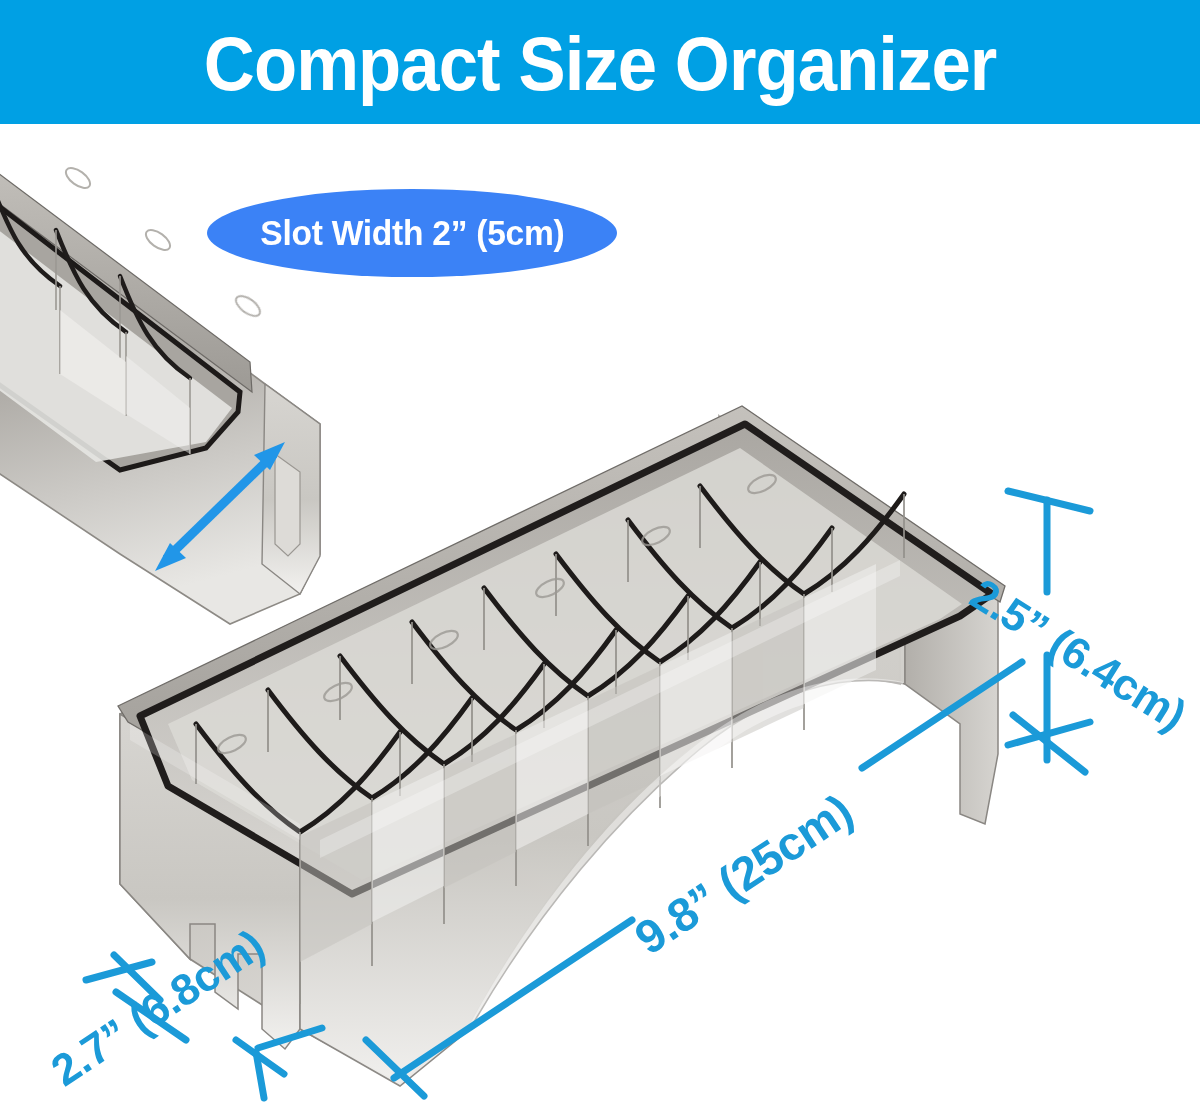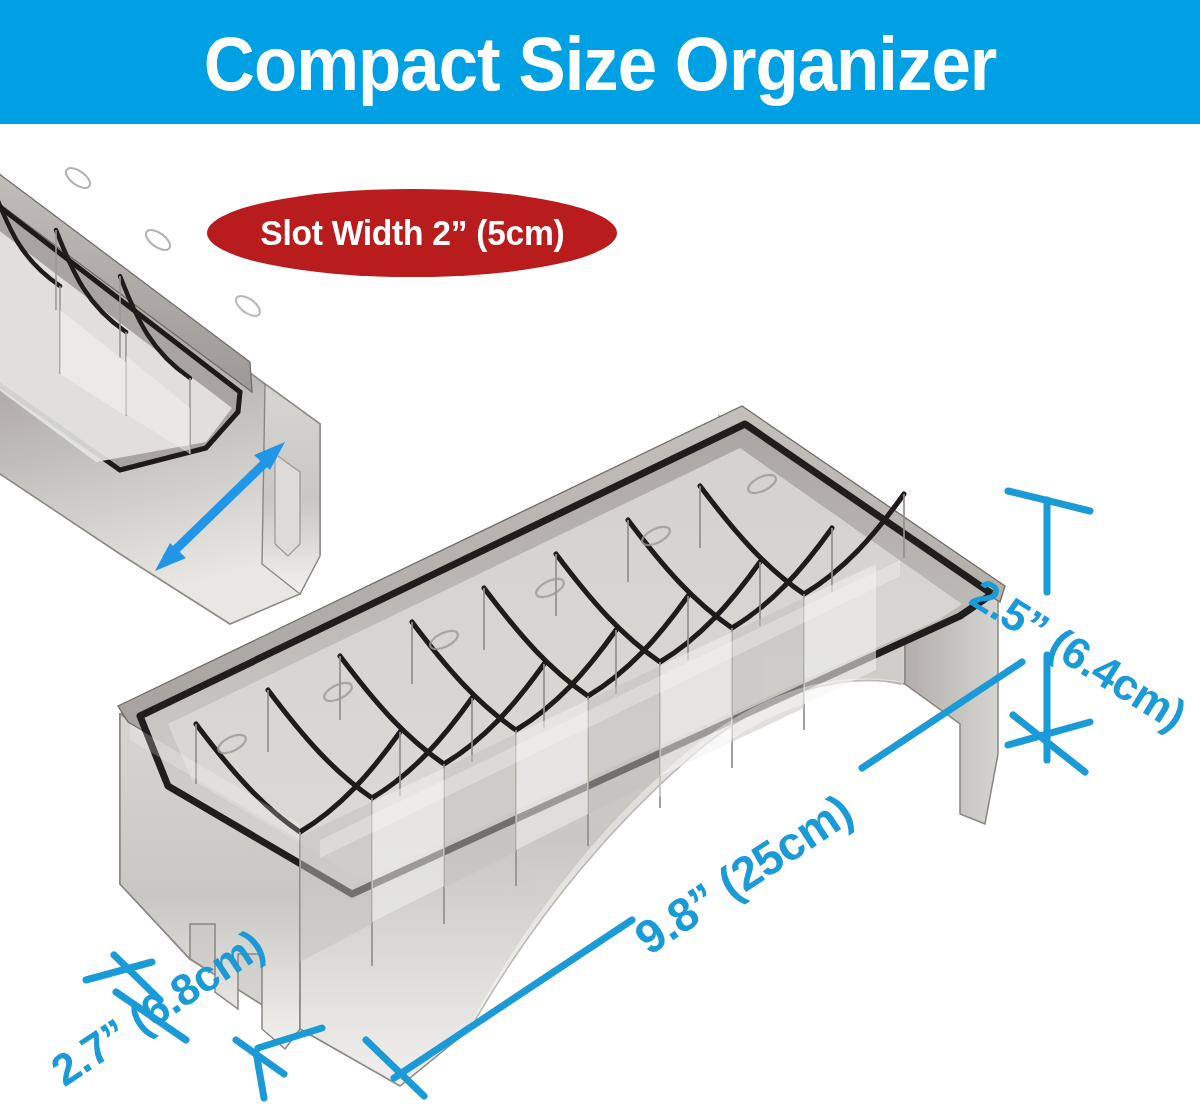--- a/index.html
+++ b/index.html
@@ -53,21 +53,21 @@
     display: block;
   }
 
   
   .badge {
     position: absolute;
     left: 207px;
     top: 189px;
     width: 410px;
     height: 88px;
-    background: #b91c1c;
+    background: #3b82f6;
     border-radius: 50%;
     display: flex;
     align-items: center;
     justify-content: center;
     z-index: 6;
   }
   .badge-label {
     color: #ffffff;
     font-family: "Liberation Sans Narrow", "Liberation Sans", sans-serif;
     font-weight: bold;

